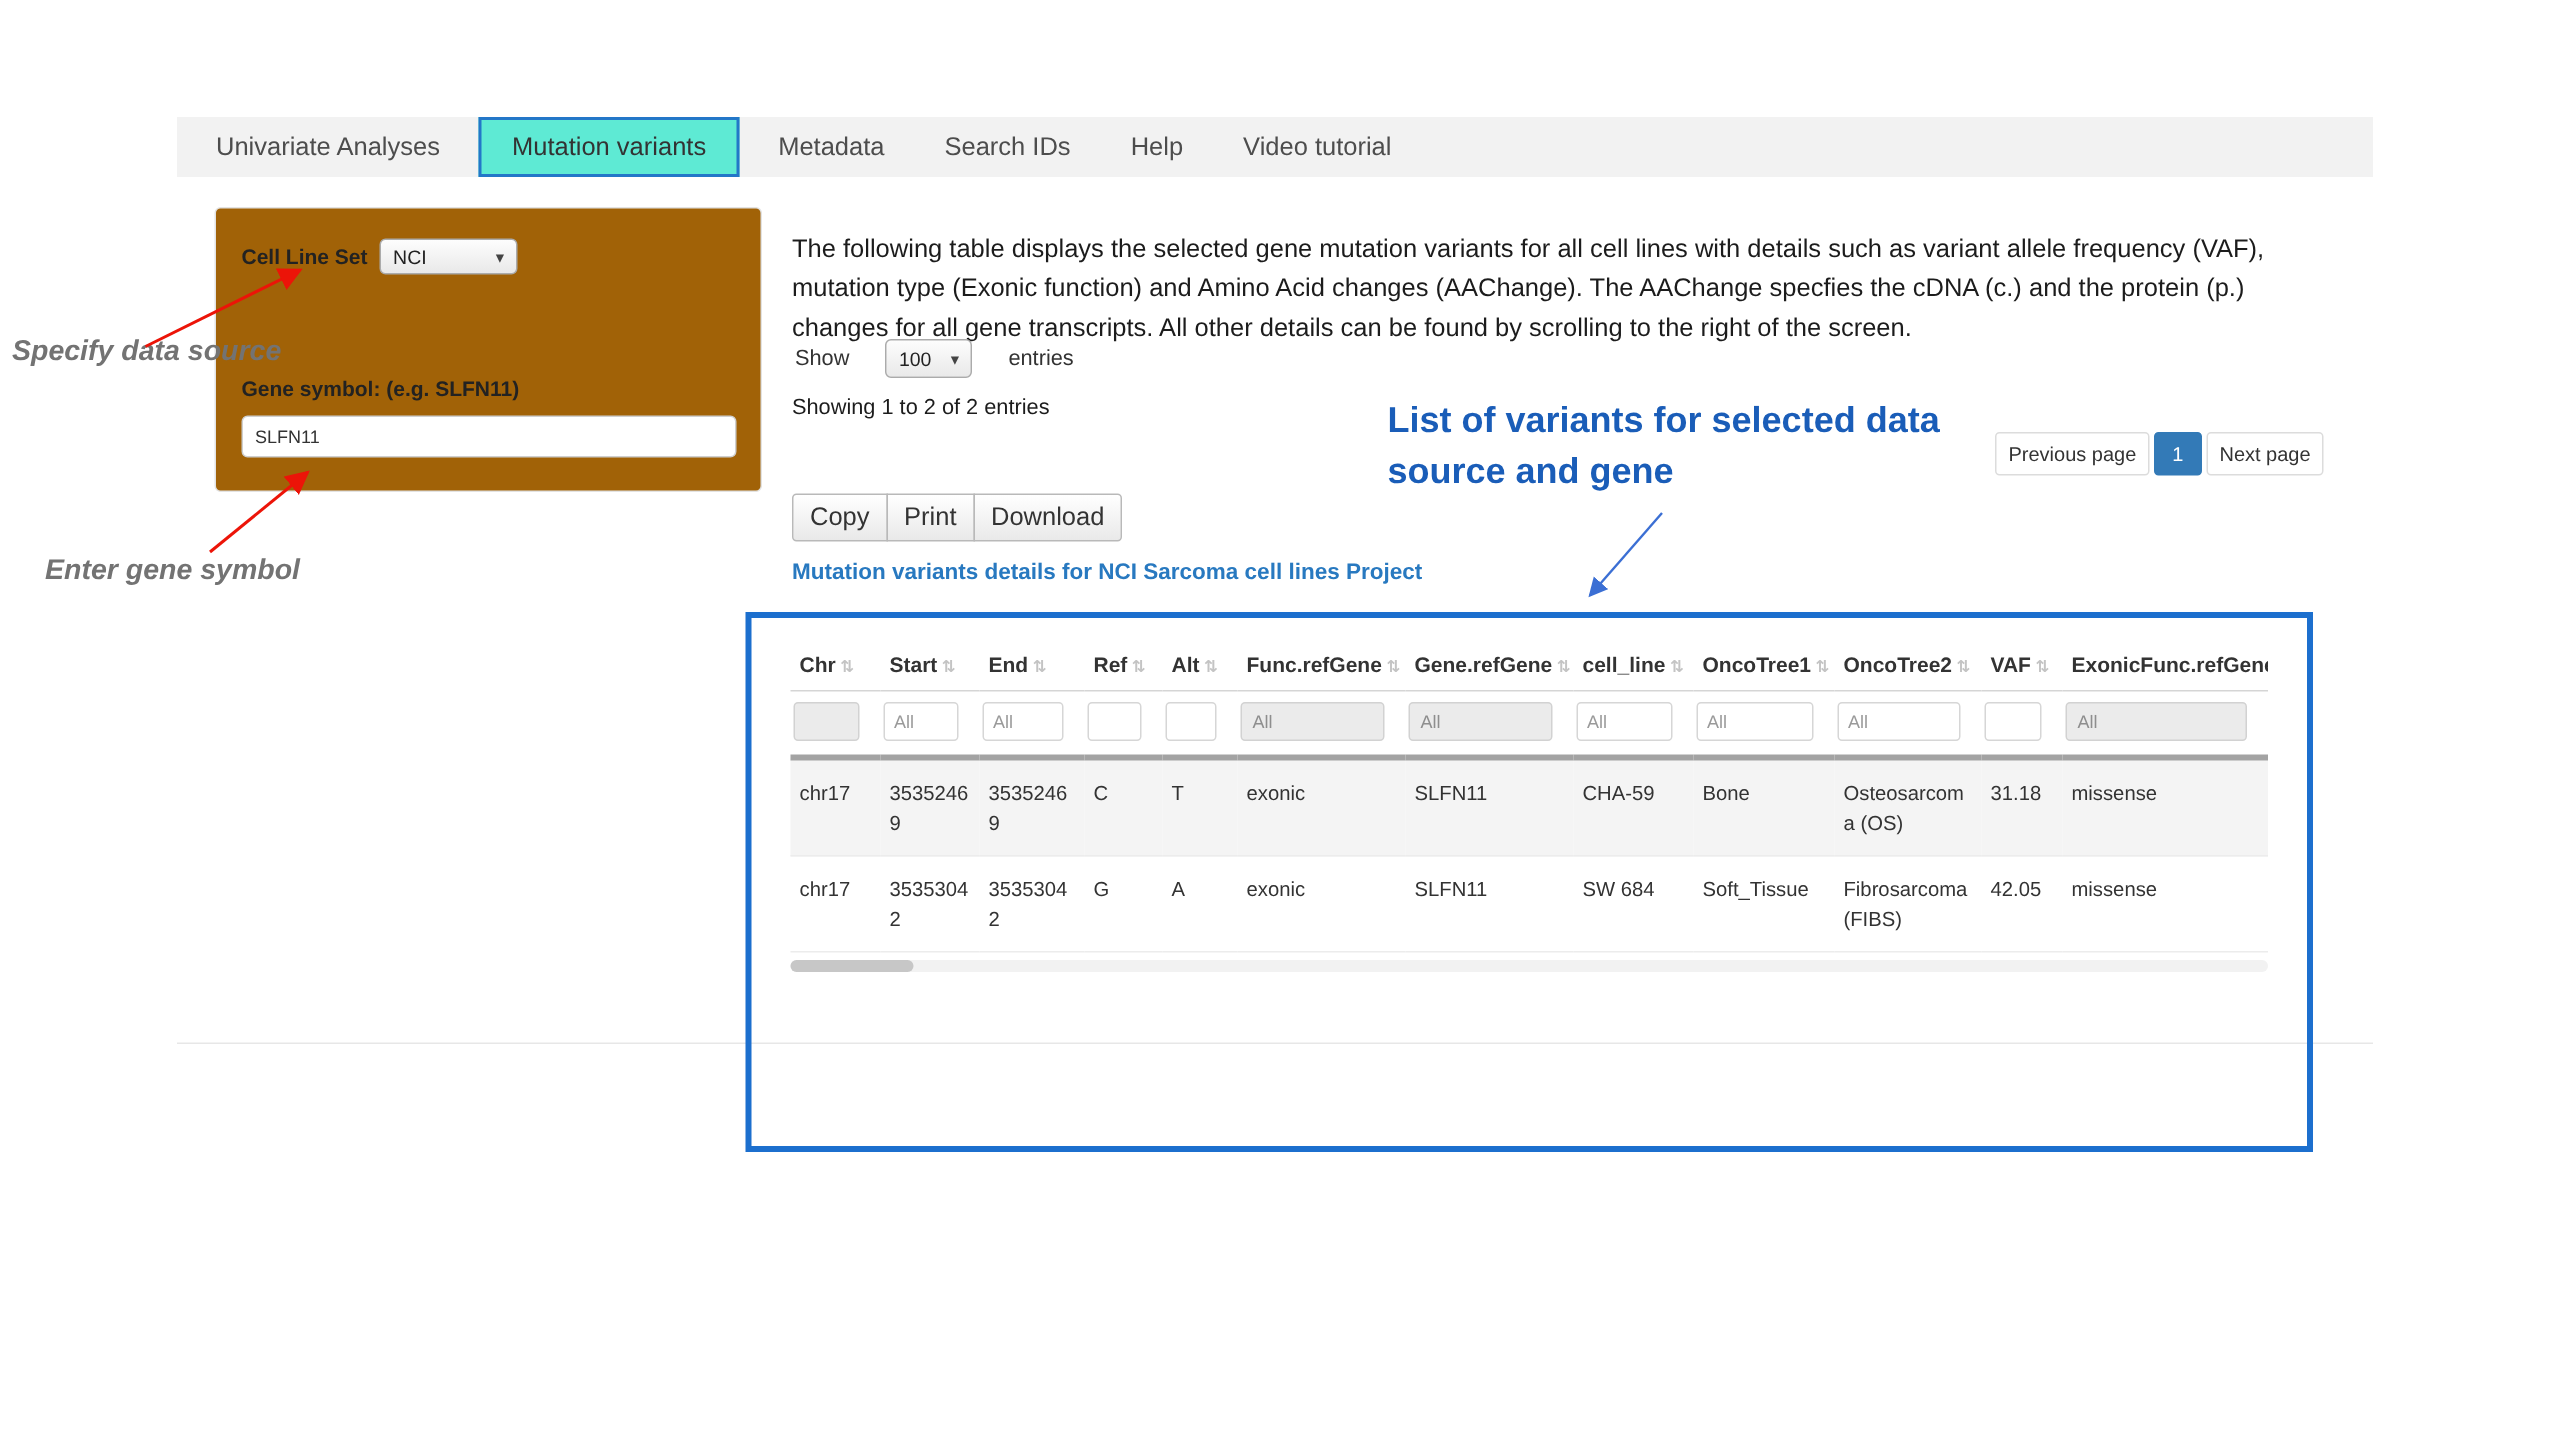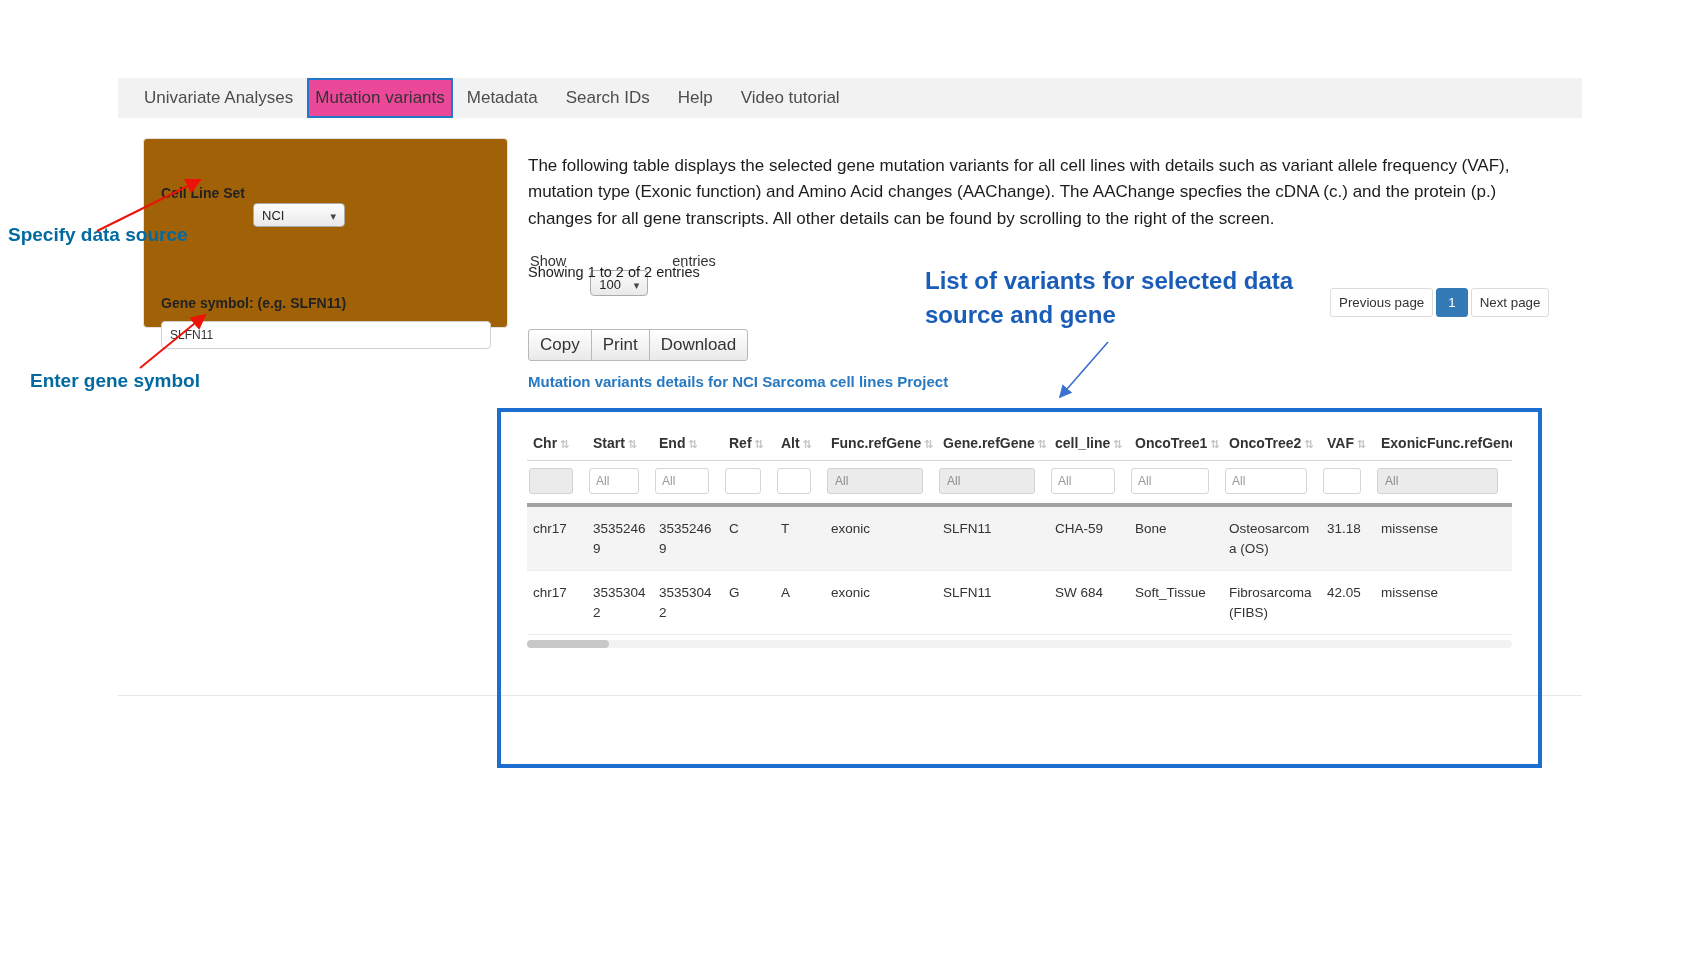--- a/index.html
+++ b/index.html
@@ -5,54 +5,53 @@
   html,body{margin:0;padding:0;}
   body{
     width:1700px;height:956px;position:relative;background:#ffffff;
     font-family:"Liberation Sans","DejaVu Sans",sans-serif;color:#333;
     overflow:hidden;
   }
   
   .navbar{
     position:absolute;left:118px;top:78px;width:1464px;height:40px;
     background:#f2f2f2;display:flex;align-items:center;
-    padding-left:12px;box-sizing:border-box;
+    padding-left:12px;box-sizing:border-box;gap:12px;
   }
   .nav-tab{
     font-size:17px;color:#4d4d4d;padding:0 14px;height:40px;
     display:flex;align-items:center;cursor:pointer;white-space:nowrap;
   }
   .nav-tab.active{
-    background:#ec4899;border:2px solid #2377c8;color:#333;
-    padding:0 6px;box-sizing:border-box;height:40px;
+    background:#5eead4;border:2px solid #2377c8;color:#333;
+    padding:0 20px;box-sizing:border-box;height:40px;
   }
   
   .sidebar-panel{
     position:absolute;left:143px;top:138px;width:365px;height:190px;
     background:#a16207;border:1px solid #e3e3e3;border-radius:4px;
     box-sizing:border-box;padding:20px 17px;
   }
   .field-row{display:flex;align-items:center;gap:8px;}
   .bold-label{font-weight:bold;font-size:14px;color:#222;}
   .select-box{
-    position:relative;display:inline-flex;align-items:flex-end;justify-content:space-between;
+    position:relative;display:inline-flex;align-items:center;justify-content:space-between;
     background:linear-gradient(#fdfdfd,#e9e9e9);border:1px solid #ababab;border-radius:4px;
     font-size:13px;color:#222;padding:3px 8px;min-width:92px;height:24px;box-sizing:border-box;
     cursor:pointer;
-    margin-top:44px;
   }
   .select-box .caret{font-size:11px;color:#444;margin-left:10px;}
   .gene-label{display:block;margin-top:68px;}
   .gene-input{
     margin-top:10px;width:330px;height:28px;border:1px solid #cfcfcf;border-radius:4px;
     font-size:12px;padding:0 8px;box-sizing:border-box;color:#333;background:#fff;
     font-family:"Liberation Sans","DejaVu Sans",sans-serif;
   }
   
-  .red-note{position:absolute;color:#0369a1;font-weight:bold;font-size:19px;white-space:nowrap;}
+  .red-note{position:absolute;color:#737373;font-weight:bold;font-size:19px;white-space:nowrap;font-style:italic;}
   .red-note-1{left:8px;top:224px;}
   .red-note-2{left:30px;top:370px;}
   .blue-note{
     position:absolute;left:925px;top:264px;color:#1a5db8;font-weight:bold;
     font-size:24px;line-height:34px;white-space:nowrap;
   }
   .overlay{position:absolute;left:0;top:0;pointer-events:none;z-index:50;}
   
   .description{
     position:absolute;left:528px;top:136px;width:1000px;

